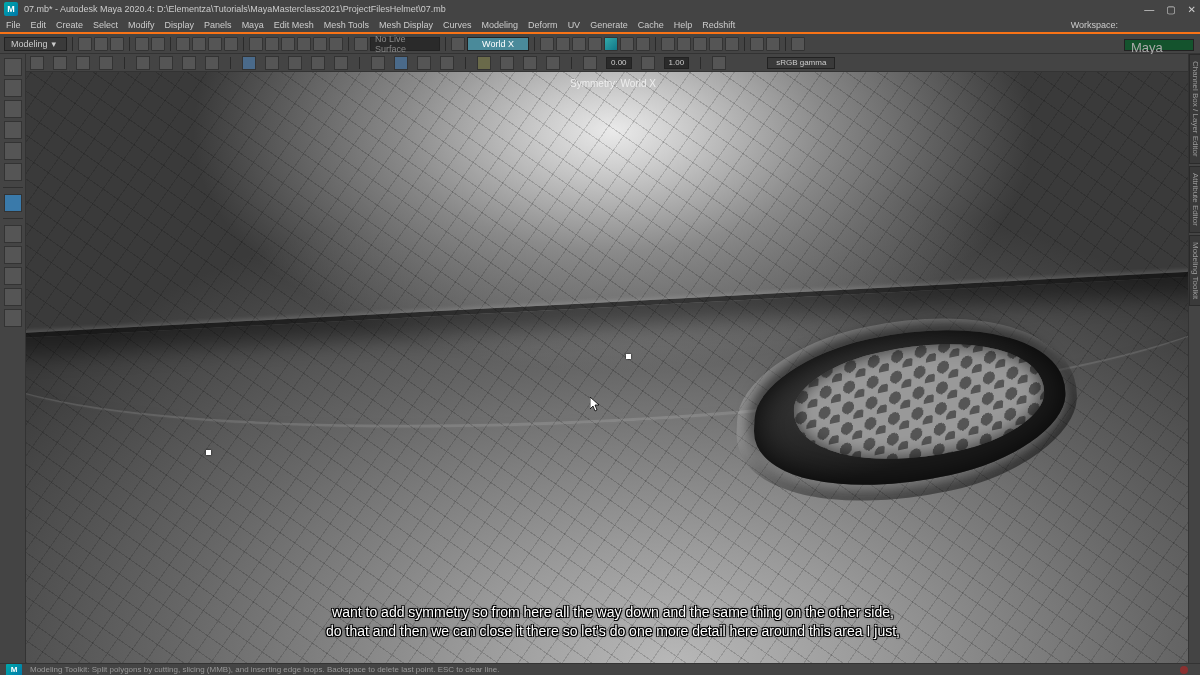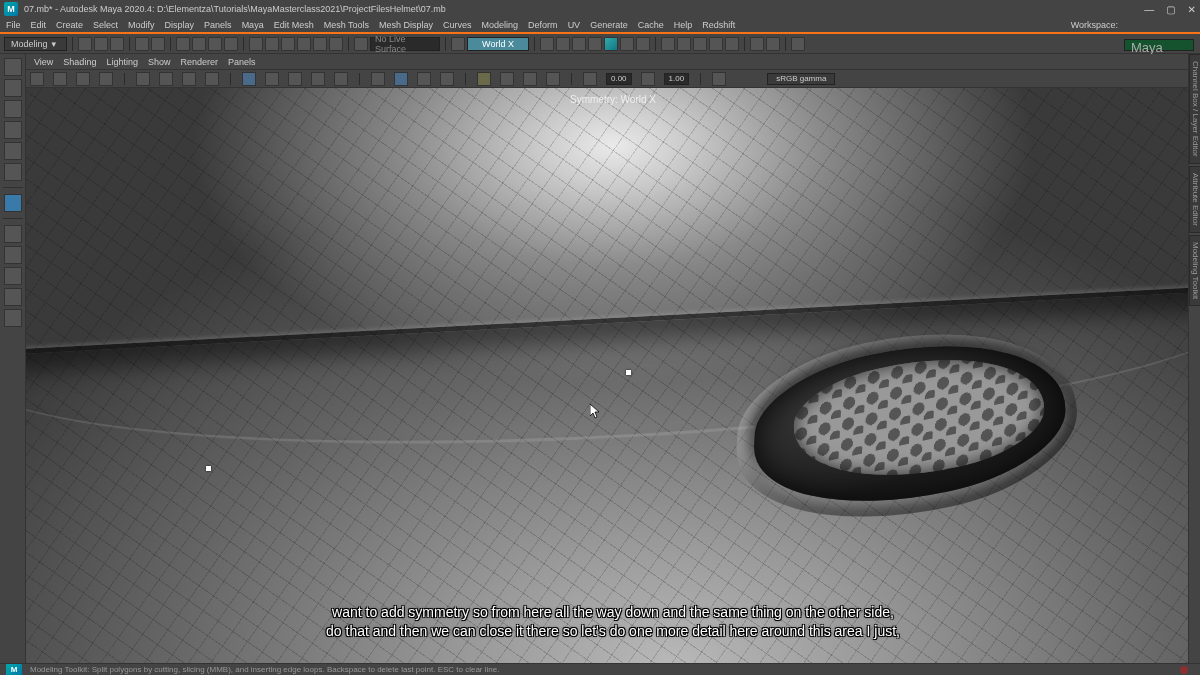--- a/index.html
+++ b/index.html
@@ -206,28 +206,20 @@
     <div class="tool sel"></div>
     <div class="divider"></div>
     <div class="tool"></div>
     <div class="tool"></div>
     <div class="tool"></div>
     <div class="tool"></div>
     <div class="tool"></div>
   </div>
 
   <div class="viewport-wrap">
-    <div class="viewmenu">
-      <span>View</span>
-      <span>Shading</span>
-      <span>Lighting</span>
-      <span>Show</span>
-      <span>Renderer</span>
-      <span>Panels</span>
-    </div>
     <div class="viewtoolbar">
       <div class="vicon"></div>
       <div class="vicon"></div>
       <div class="vicon"></div>
       <div class="vicon"></div>
       <div class="vsep"></div>
       <div class="vicon"></div>
       <div class="vicon"></div>
       <div class="vicon"></div>
       <div class="vicon"></div>

